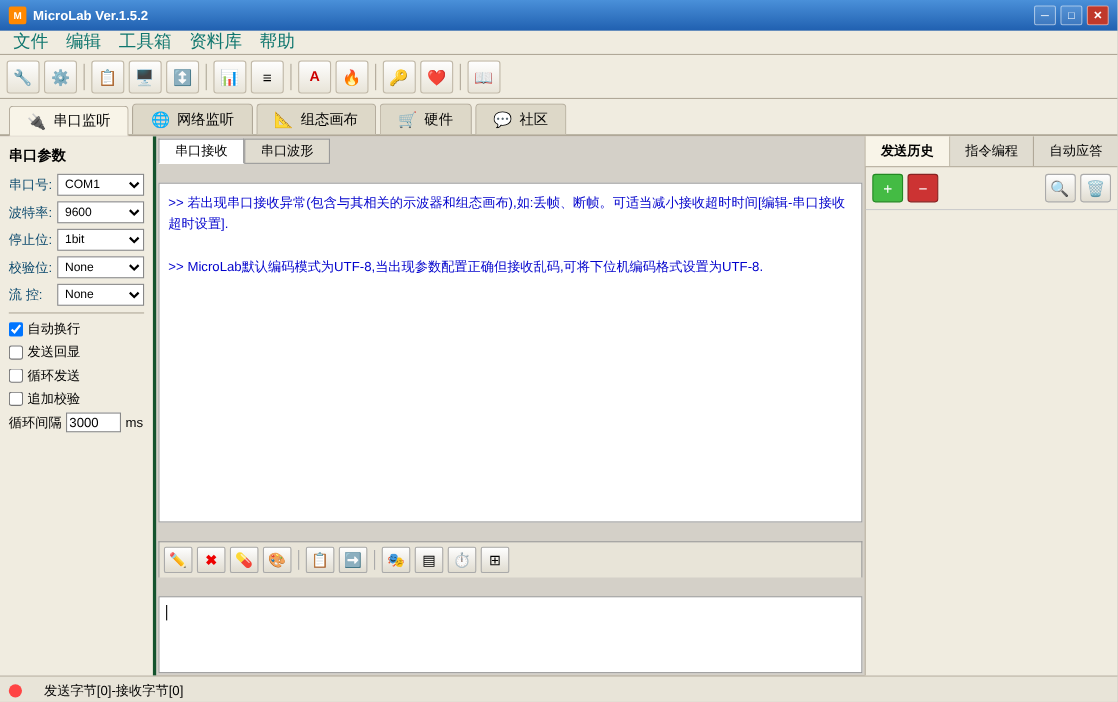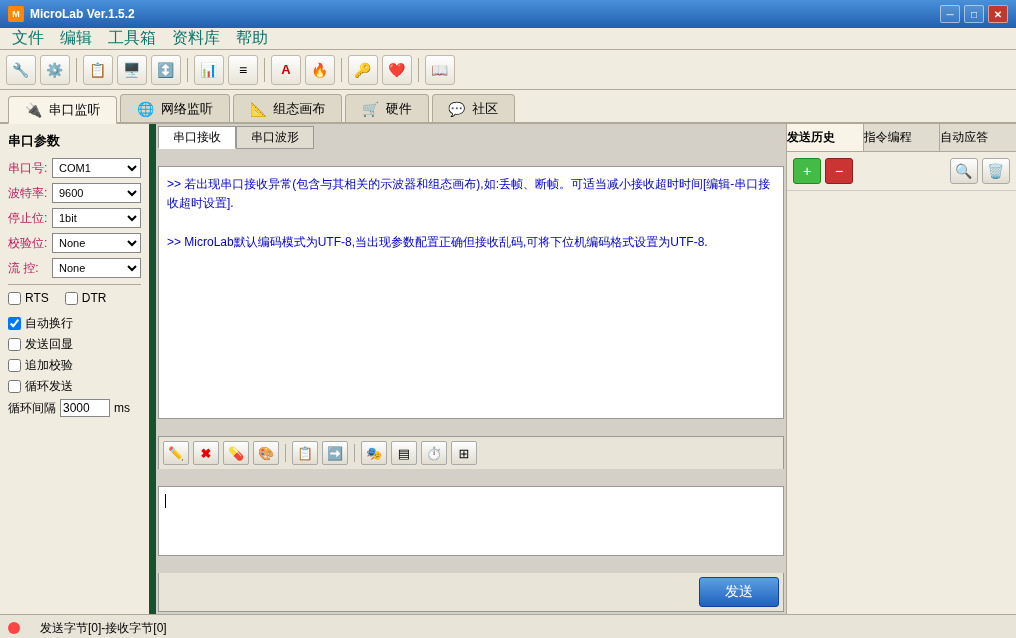--- a/index.html
+++ b/index.html
@@ -138,41 +138,41 @@
 
     
     .main-area {
       display: flex;
       height: calc(638px - 28px - 22px - 40px - 34px - 24px);
       background: #d4d0c8;
     }
 
     
     .left-panel {
-      width: 156px;
+      width: 142px;
       background: #f0ece0;
-      border-right: 7px solid #14532d;
+      border-right: 3px solid #14532d;
       padding: 8px;
       flex-shrink: 0;
     }
     .panel-title {
       font-size: 13px;
       font-weight: bold;
       margin-bottom: 8px;
       color: #000;
     }
     .form-row {
       display: flex;
       align-items: center;
       margin-bottom: 5px;
     }
     .form-label {
       width: 44px;
       font-size: 12px;
-      color: #be185d;
+      color: #0c4a6e;
       flex-shrink: 0;
     }
     .form-select {
       flex: 1;
       height: 20px;
       font-size: 11px;
       border: 1px solid #888;
       background: white;
       padding: 1px 2px;
     }
@@ -317,21 +317,21 @@
       border-left: 1px solid #b0a898;
       display: flex;
       flex-direction: column;
     }
     .right-tabbar {
       display: flex;
       border-bottom: 1px solid #b0a898;
     }
     .right-tab {
       flex: 1;
-      text-align: left;
+      text-align: center;
       padding: 5px 0;
       font-size: 12px;
       border-right: 1px solid #b0a898;
       cursor: pointer;
       background: #e0dcd0;
     }
     .right-tab:last-child { border-right: none; }
     .right-tab.active { background: #f8f4e8; font-weight: bold; }
     .right-toolbar {
       display: flex;
@@ -471,46 +471,36 @@
     </div>
     <div class="form-row">
       <span class="form-label">流  控:</span>
       <select class="form-select">
         <option>None</option><option>Hardware</option><option>Software</option>
       </select>
     </div>
 
     <div class="divider"></div>
 
-    <div class="rts-dtr-row">
-      <div class="checkbox-row">
-        <input type="checkbox" style="">
-        <span>RTS</span>
-      </div>
-      <div class="checkbox-row">
-        <input type="checkbox" style="">
-        <span>DTR</span>
-      </div>
-    </div>
 
     <div class="checkbox-row">
       <input type="checkbox" checked="" style="">
       <span>自动换行</span>
     </div>
     <div class="checkbox-row">
       <input type="checkbox" style="">
       <span>发送回显</span>
     </div>
     <div class="checkbox-row">
       <input type="checkbox" style="">
-      <span>追加校验</span>
+      <span>循环发送</span>
     </div>
     <div class="checkbox-row">
       <input type="checkbox" style="">
-      <span>循环发送</span>
+      <span>追加校验</span>
     </div>
 
     <div class="loop-row">
       <span>循环间隔</span>
       <input type="text" class="loop-input" value="3000" style="">
       <span>ms</span>
     </div>
   </div>
 
   <div class="center-panel">
@@ -537,23 +527,20 @@
       <div class="send-tool-btn">🎭</div>
       <div class="send-tool-btn">▤</div>
       <div class="send-tool-btn">⏱️</div>
       <div class="send-tool-btn">⊞</div>
     </div>
 
     <div class="send-area">
       <span class="send-cursor"></span>
     </div>
 
-    <div class="send-btn-row">
-      <button class="send-button">发送</button>
-    </div>
   </div>
 
   <div class="right-panel">
     <div class="right-tabbar">
       <div class="right-tab active">发送历史</div>
       <div class="right-tab">指令编程</div>
       <div class="right-tab">自动应答</div>
     </div>
     <div class="right-toolbar">
       <div class="right-tool-btn green">+</div>

